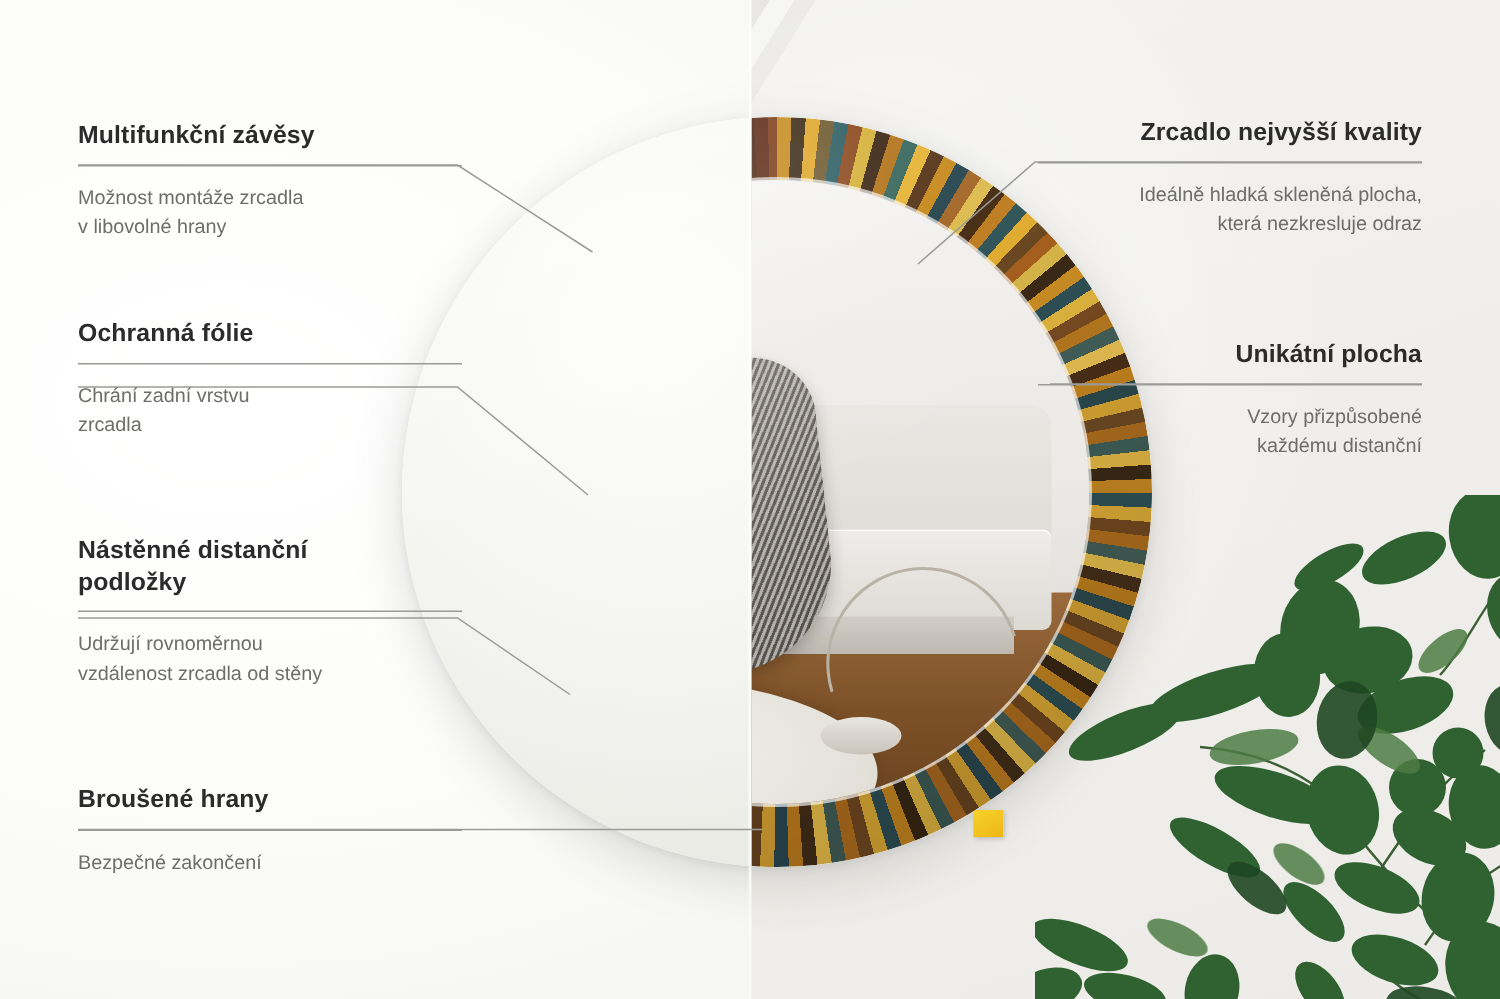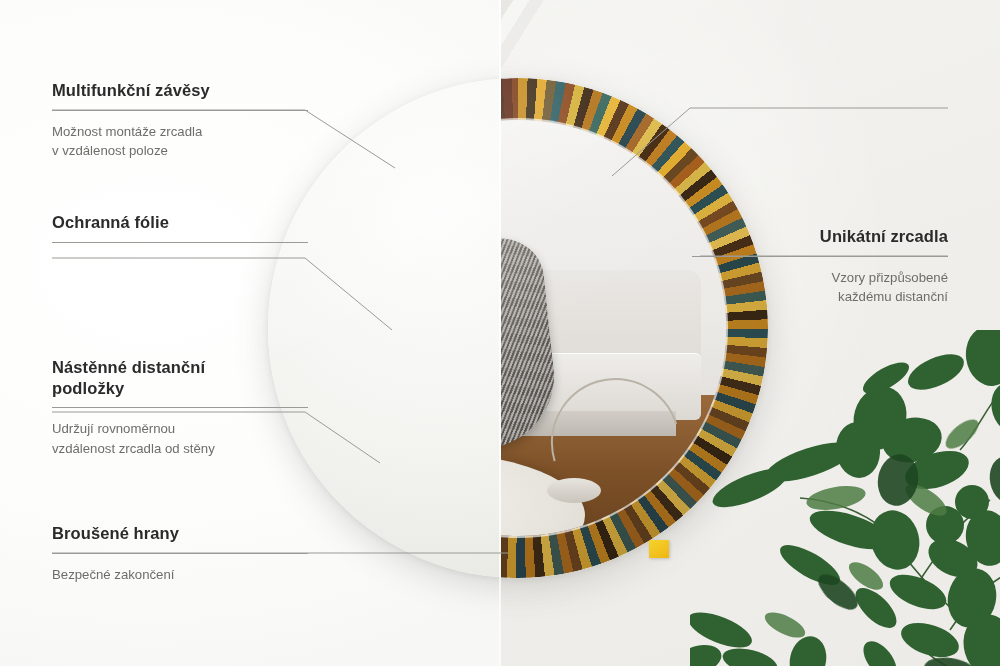--- a/index.html
+++ b/index.html
@@ -303,43 +303,51 @@
     <path d="M52 412 L305 412 L380 463"></path>
     <path d="M52 553 L508 553"></path>
     <path d="M948 108 L690 108 L612 176"></path>
     <path d="M948 256 L700 256"></path>
   </svg>
 
   <div class="callout" style="left:52px;top:80px;width:256px;">
     <div class="title">Multifunkční závěsy</div>
     <div class="rule"></div>
     <div class="desc">Možnost montáže zrcadla
-v vzdálenost poloze</div>
+v libovolné hrany</div>
   </div>
 
   <div class="callout" style="left:52px;top:212px;width:256px;">
     <div class="title">Ochranná fólie</div>
     <div class="rule"></div>
+    <div class="desc">Chrání zadní vrstvu
+zrcadla</div>
   </div>
 
   <div class="callout" style="left:52px;top:357px;width:256px;">
     <div class="title">Nástěnné distanční
 podložky</div>
     <div class="rule"></div>
     <div class="desc">Udržují rovnoměrnou
 vzdálenost zrcadla od stěny</div>
   </div>
 
   <div class="callout" style="left:52px;top:523px;width:256px;">
     <div class="title">Broušené hrany</div>
     <div class="rule"></div>
     <div class="desc">Bezpečné zakončení</div>
   </div>
 
+  <div class="callout right" style="left:692px;top:78px;width:256px;">
+    <div class="title">Zrcadlo nejvyšší kvality</div>
+    <div class="rule"></div>
+    <div class="desc">Ideálně hladká skleněná plocha,
+která nezkresluje odraz</div>
+  </div>
 
   <div class="callout right" style="left:692px;top:226px;width:256px;">
-    <div class="title">Unikátní zrcadla</div>
+    <div class="title">Unikátní plocha</div>
     <div class="rule"></div>
     <div class="desc">Vzory přizpůsobené
 každému distanční</div>
   </div>
 
 </div>
 
 </body></html>

